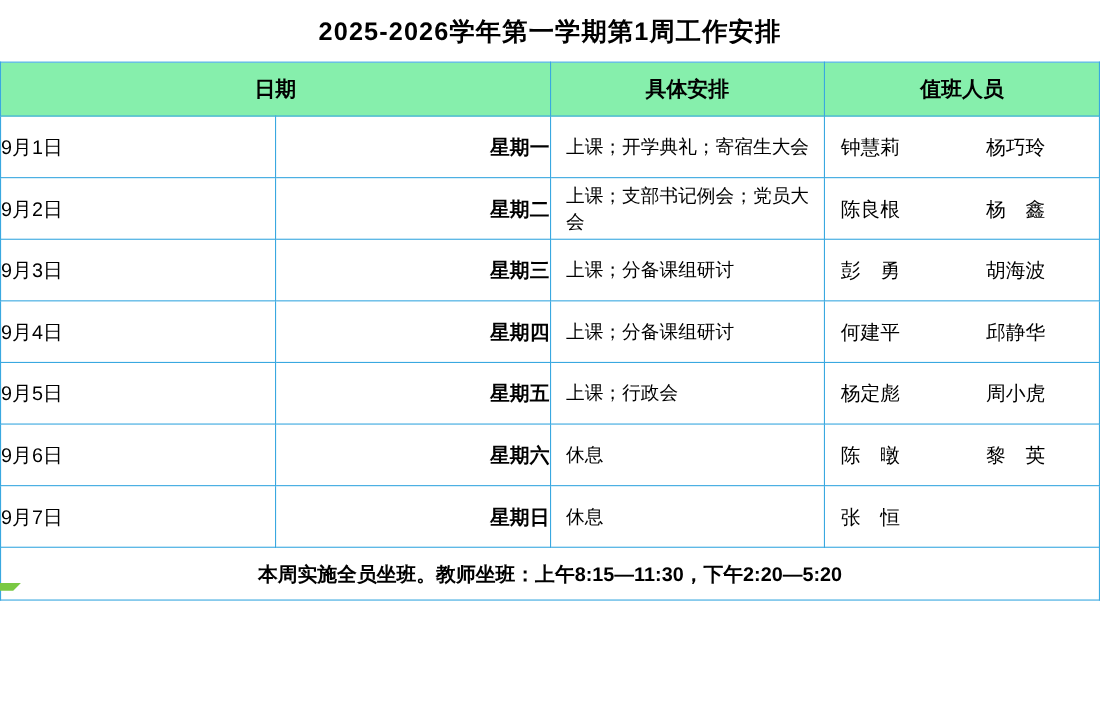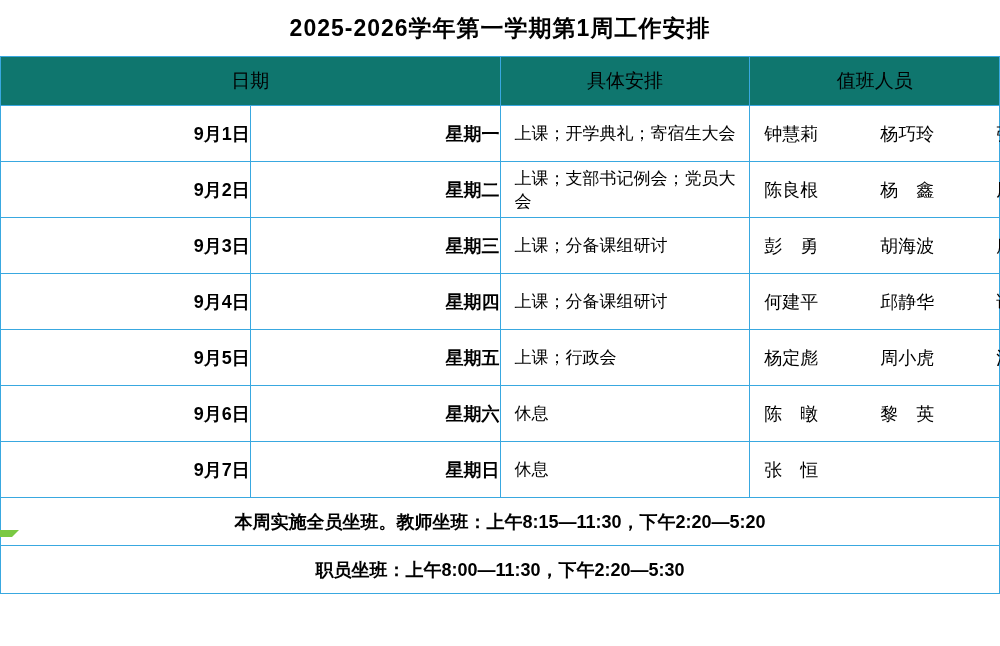--- a/index.html
+++ b/index.html
@@ -33,32 +33,32 @@
     width: 1000px;
     border-collapse: collapse;
     table-layout: fixed;
   }
   table.schedule td, table.schedule th {
     border: 1px solid #39a8e0;
     padding: 0;
     vertical-align: middle;
   }
   .hdr {
-    background: #0f766e;
+    background: #86efac;
     color: #000000;
     font-size: 19px;
-    font-weight: normal;
+    font-weight: bold;
     text-align: center;
     height: 48px;
   }
   .c-date {
     width: 96px;
-    text-align: right;
-    font-size: 18px;
-    font-weight: bold;
+    text-align: left;
+    font-size: 18px;
+    font-weight: normal;
     margin-top: 20px;
   }
   .c-week {
     width: 98px;
     text-align: right;
     font-size: 18px;
     font-weight: bold;
   }
   .c-plan {
     width: 445px;
@@ -67,21 +67,21 @@
   }
   .c-duty {
     font-size: 18px;
     padding-left: 14px !important;
   }
   tr.data-row td {
     height: 55px;
   }
   .duty-wrap {
     display: flex;
-    gap: 0;
+    gap: 16px;
     align-items: flex-end;
   }
   .duty-name {
     display: inline-block;
     min-width: 116px;
     text-align: left;
   }
   .note-row td {
     height: 47px;
     text-align: center;
@@ -200,20 +200,17 @@
           <span class="duty-name">张　恒</span>
           <span class="duty-name"></span>
           <span class="duty-name"></span>
         </div>
       </td>
     </tr>
 
     <tr class="note-row">
       <td colspan="4">本周实施全员坐班。教师坐班：上午8:15—11:30，下午2:20—5:20</td>
     </tr>
-    <tr class="note-row">
-      <td colspan="4">职员坐班：上午8:00—11:30，下午2:20—5:30</td>
-    </tr>
   </tbody>
     </table>
 
   <div class="corner-mark"></div>
 </div>
 
 </body></html>

